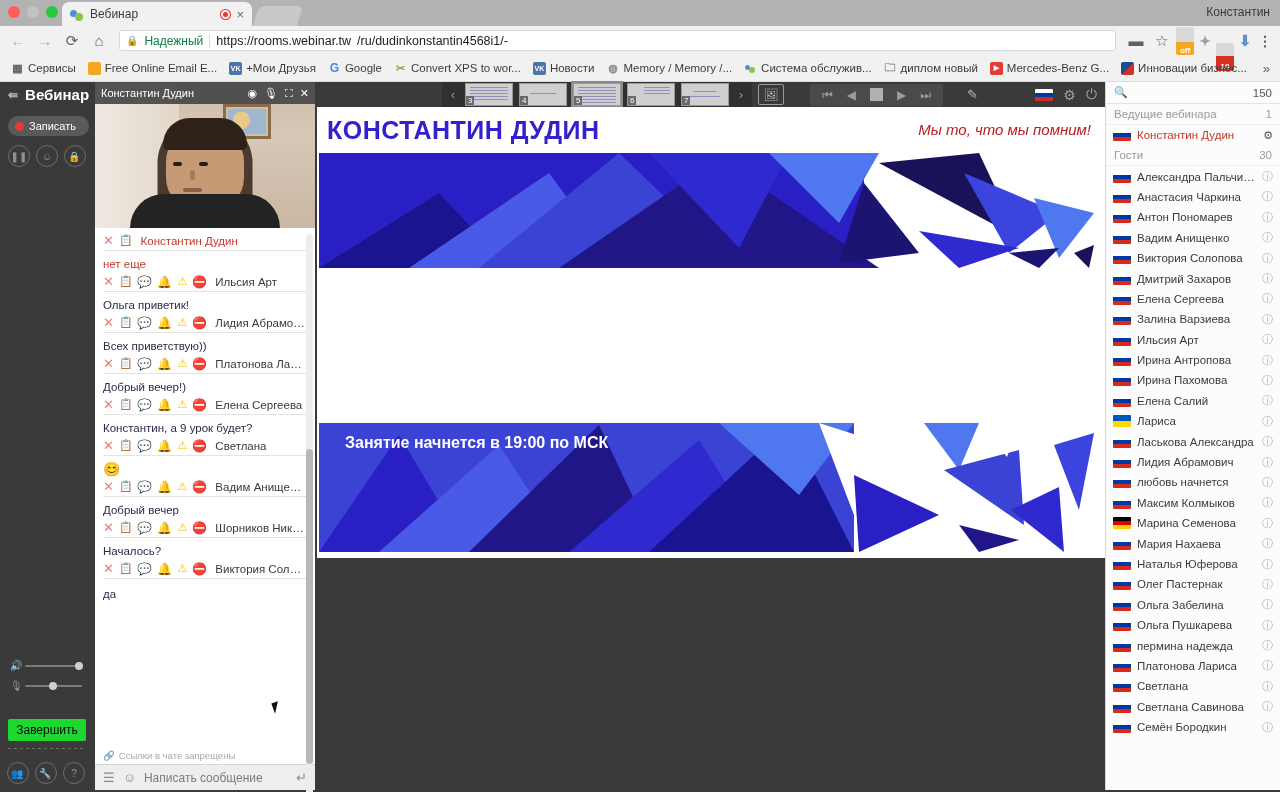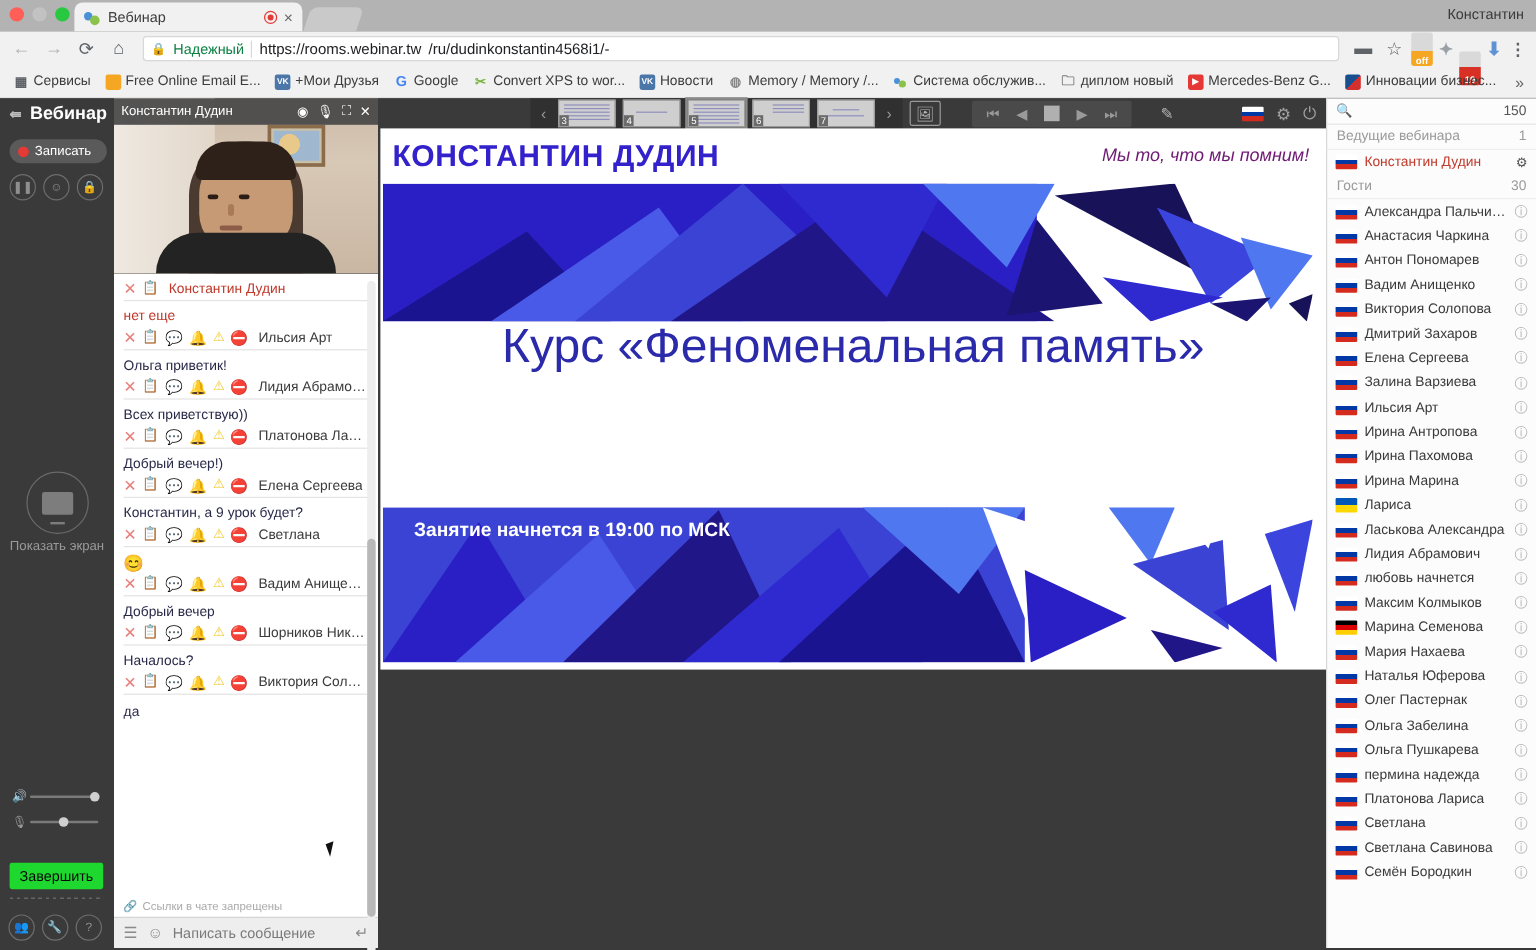--- a/index.html
+++ b/index.html
@@ -205,21 +205,21 @@
   .flag-ua { background:linear-gradient(#0057b7 0 50%, #ffd700 50% 100%); }
   .flag-de { background:linear-gradient(#000 0 33.3%, #dd0000 33.3% 66.6%, #ffce00 66.6% 100%); }
   .gear-ico { color:#a0a0a0; font-size:14px; }
   .power-ico { color:#a0a0a0; font-size:14px; }
 
   .slide { margin:0 0 0 2px; width:788px; height:451px; background:#fff; position:relative;
            overflow:hidden; }
   .slide-title { position:absolute; left:10px; top:9px; font-size:25px; font-weight:bold;
                  color:#3322cc; letter-spacing:.5px; }
   .slide-tag { position:absolute; right:14px; top:14px; font-size:15px; font-style:italic;
-               color:#701a75;text-align:center; }
+               color:#b91c1c;text-align:center; }
   .band-top { position:absolute; left:2px; top:46px; width:775px; height:115px; overflow:hidden; }
   .band-bottom { position:absolute; left:2px; top:308px; width:775px; height:137px; overflow:hidden; }
   .slide-h1 { position:absolute; left:0; right:0; top:160px; text-align:center;
               font-size:40px; color:#2a2aaa; font-weight:400; }
   .slide-sub { position:absolute; left:28px; top:327px; font-size:16px; color:#fff; font-weight:bold; }
 
   
   .people { width:175px; flex:0 0 175px; background:#fcfcfc; display:flex; flex-direction:column;
             border-left:1px solid #d8d8d8; }
   .ppl-search { height:22px; display:flex; align-items:center; padding:0 8px; gap:6px;
@@ -350,26 +350,20 @@
       <span>Записать</span>
     </div>
 
     <div class="rail-row">
       <div class="circ-sm">❚❚</div>
       <div class="circ-sm">☺</div>
       <div class="circ-sm">🔒</div>
     </div>
 
 
-    <div class="rail-big" style="top:311px;">
-      <div class="circ-lg">
-        <span class="scrn-ico"></span>
-      </div>
-      <div class="rail-label">Показать экран</div>
-    </div>
 
     <div class="sliders">
       <div class="slider-row">
         <span class="sl-ico">🔊</span>
         <span class="sl-track">
             <span class="sl-knob" style="left:88%;"></span>
           </span>
       </div>
       <div class="slider-row">
         <span class="sl-ico">🎙</span>
@@ -633,21 +627,20 @@
           <polygon points="545,30 600,100 520,110" fill="#1b1470"></polygon>
           <polygon points="560,10 660,0 700,85" fill="#181258"></polygon>
           <polygon points="645,20 740,60 690,100" fill="#3b45dd"></polygon>
           <polygon points="715,45 775,60 740,105" fill="#4f77f0"></polygon>
           <polygon points="600,78 700,95 640,115" fill="#2f2ad0"></polygon>
           <polygon points="690,100 740,95 720,115" fill="#1b1470"></polygon>
           <polygon points="755,100 775,92 770,115" fill="#181258"></polygon>
         </svg>
       </div>
 
-      <div class="slide-h1">Курс «Феноменальная память»</div>
 
       <div class="band-bottom">
         <svg width="775" height="137" viewBox="0 0 775 137">
           <rect x="0" y="8" width="535" height="129" fill="#3a43d4"></rect>
           <polygon points="0,137 80,20 150,137" fill="#2a1fc4"></polygon>
           <polygon points="60,137 180,30 250,137" fill="#4a5ae8"></polygon>
           <polygon points="150,137 280,10 340,137" fill="#201688"></polygon>
           <polygon points="250,137 380,25 450,137" fill="#2f2ad0"></polygon>
           <polygon points="330,137 470,8 535,137" fill="#1b1490"></polygon>
           <polygon points="400,8 535,8 480,80" fill="#4f77f0"></polygon>
@@ -742,21 +735,21 @@
           <span class="ppl-name">Ирина Антропова</span>
           <span class="info-ico">ⓘ</span>
         </div>
         <div class="ppl-item">
           <span class="flag flag-ru"></span>
           <span class="ppl-name">Ирина Пахомова</span>
           <span class="info-ico">ⓘ</span>
         </div>
         <div class="ppl-item">
           <span class="flag flag-ru"></span>
-          <span class="ppl-name">Ирина Марина</span>
+          <span class="ppl-name">Елена Салий</span>
           <span class="info-ico">ⓘ</span>
         </div>
         <div class="ppl-item">
           <span class="flag flag-ua"></span>
           <span class="ppl-name">Лариса</span>
           <span class="info-ico">ⓘ</span>
         </div>
         <div class="ppl-item">
           <span class="flag flag-ru"></span>
           <span class="ppl-name">Ласькова Александра</span>

